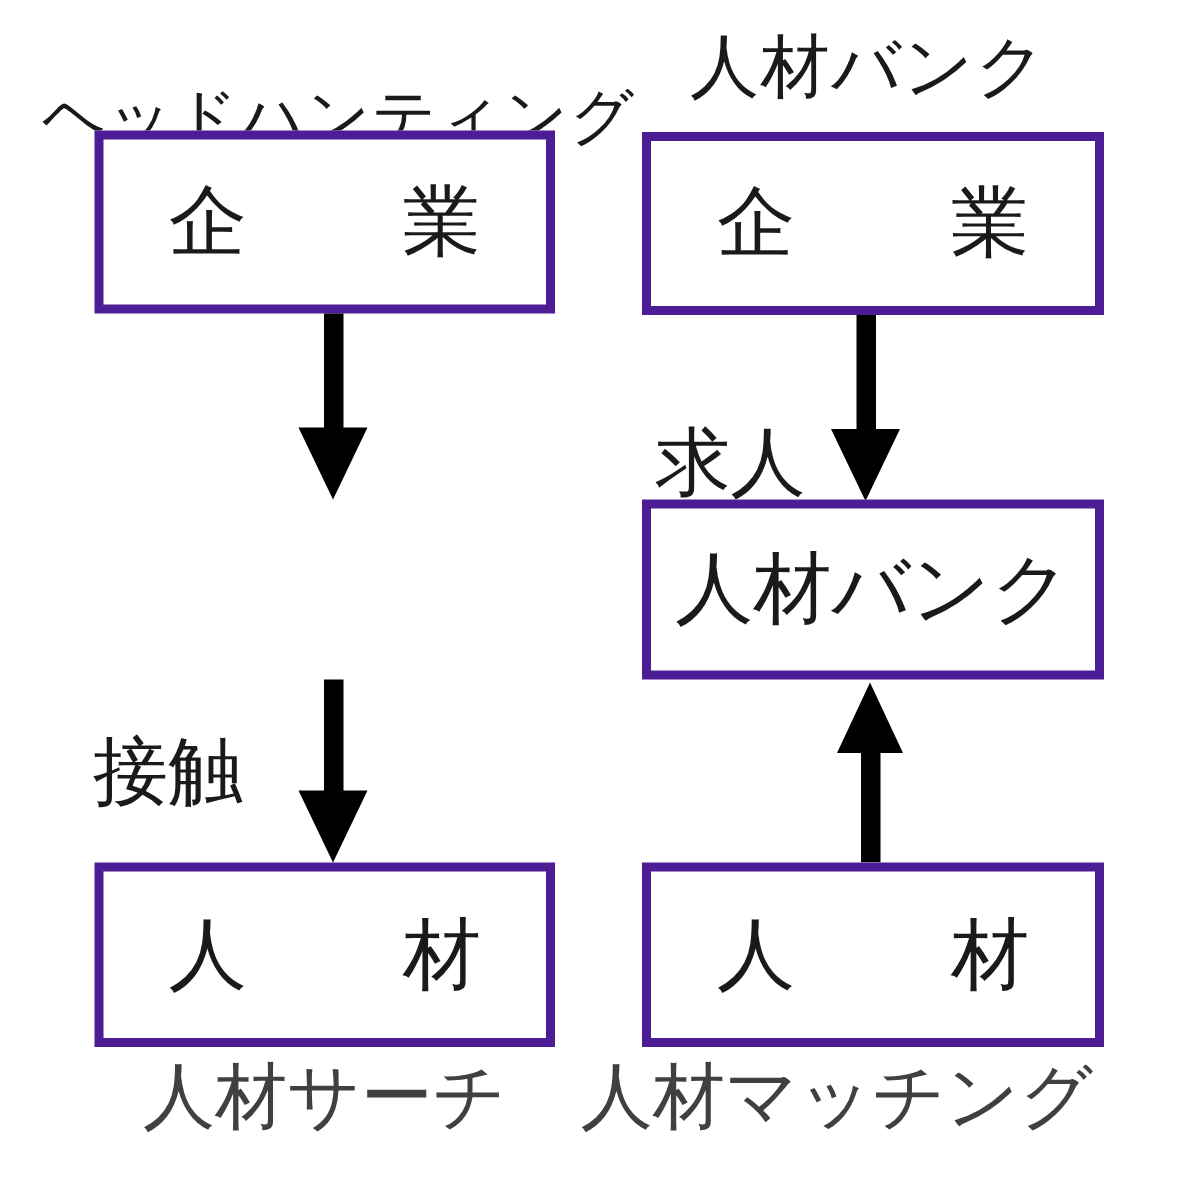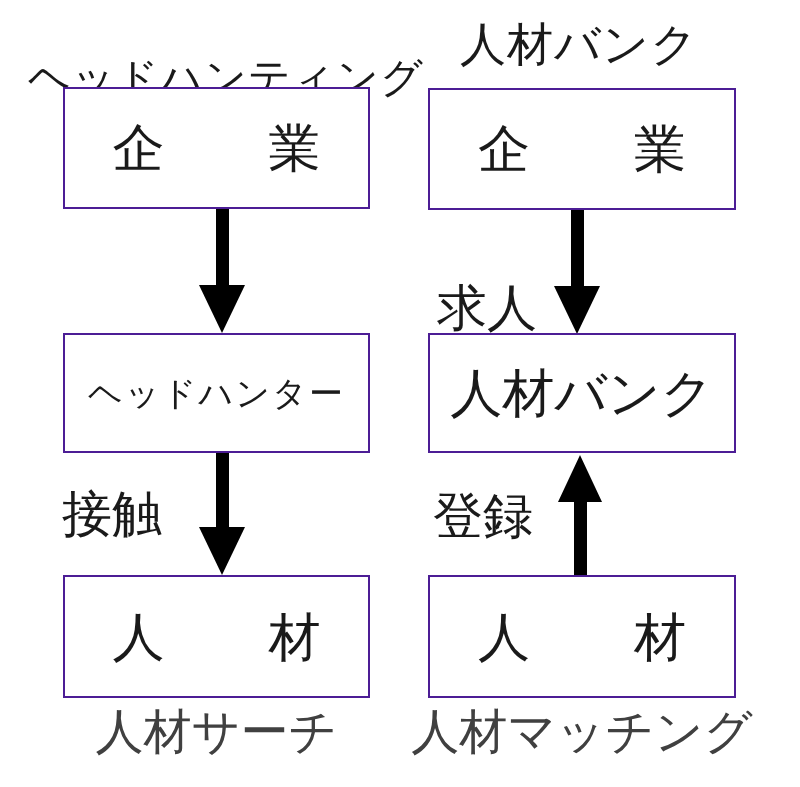--- a/index.html
+++ b/index.html
@@ -20,21 +20,21 @@
 
   .title {
     font-size: 42px;
     line-height: 1;
     white-space: nowrap;
     color: #1a1a1a;
     letter-spacing: 1px;
   }
 
   .node {
-    border: 2px solid #4c1d95;
+    border: 6px solid #4c1d95;
     background: #ffffff;
     display: flex;
     align-items: center;
     justify-content: center;
     box-sizing: border-box;
   }
   .node-text {
     font-size: 52px;
     line-height: 1;
     white-space: nowrap;
@@ -99,23 +99,20 @@
   <div class="abs node" style="left:63px; top:87px; width:307px; height:122px;">
     <span class="node-text">企　　業</span>
   </div>
 
 
   <div class="arrow">
     <div class="stem" style="left:216px; top:209px; height:78px;"></div>
     <div class="head-down" style="left:199px; top:285px;"></div>
   </div>
 
-  <div class="abs node" style="left:63px; top:333px; width:307px; height:120px;">
-    <span class="node-text small">ヘッドハンター</span>
-  </div>
 
   <div class="abs edge-label" style="left:62px; top:489px;">接触</div>
 
   <div class="arrow">
     <div class="stem" style="left:216px; top:453px; height:76px;"></div>
     <div class="head-down" style="left:199px; top:527px;"></div>
   </div>
 
   <div class="abs node" style="left:63px; top:575px; width:307px; height:123px;">
     <span class="node-text">人　　材</span>
@@ -133,28 +130,27 @@
 
   <div class="arrow">
     <div class="stem" style="left:571px; top:210px; height:78px;"></div>
     <div class="head-down" style="left:554px; top:286px;"></div>
   </div>
 
   <div class="abs node" style="left:428px; top:333px; width:308px; height:120px;">
     <span class="node-text">人材バンク</span>
   </div>
 
-  <div class="abs edge-label" style="left:433px; top:491px;">登録</div>
 
   <div class="arrow">
     <div class="head-up" style="left:558px; top:455px;"></div>
     <div class="stem" style="left:574px; top:500px; height:75px;"></div>
   </div>
 
   <div class="abs node" style="left:428px; top:575px; width:308px; height:123px;">
     <span class="node-text">人　　材</span>
   </div>
 
-  <div class="abs caption-wrap" style="left:428px; top:707px; width:308px;">
+  <div class="abs caption-wrap" style="left:404px; top:707px; width:308px;">
     <span class="caption">人材マッチング</span>
   </div>
 
 </div>
 
 </body></html>

